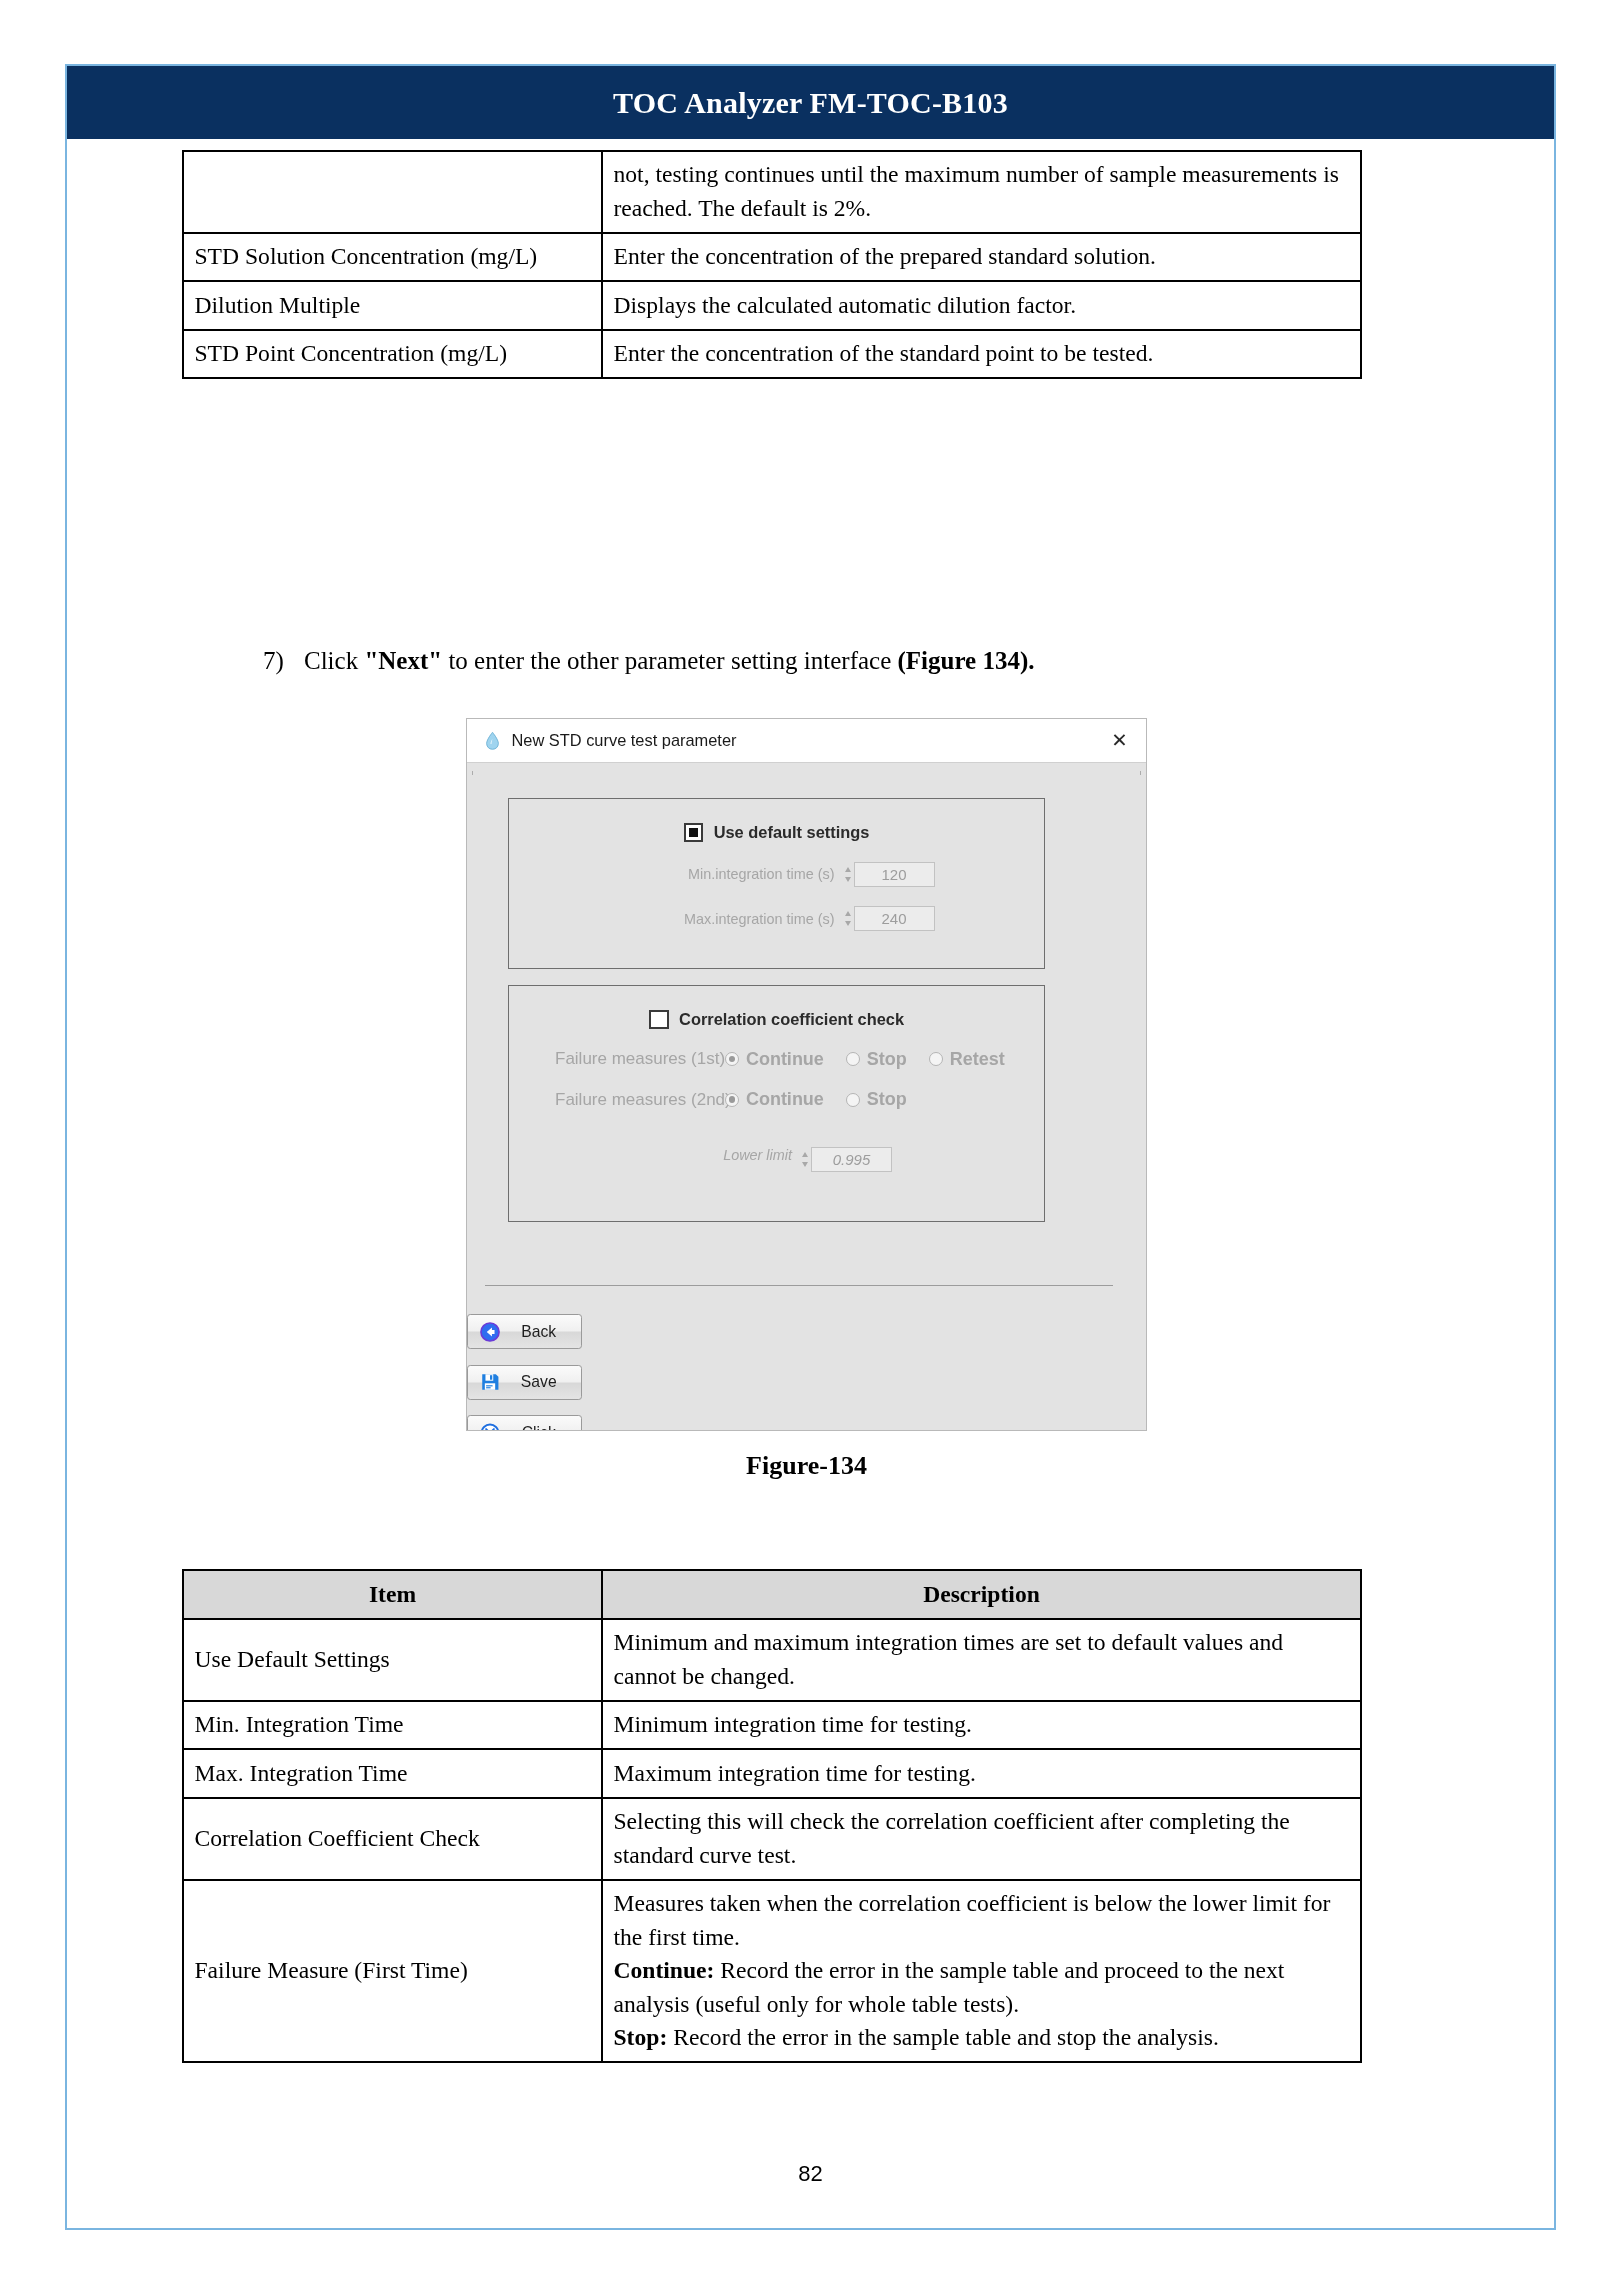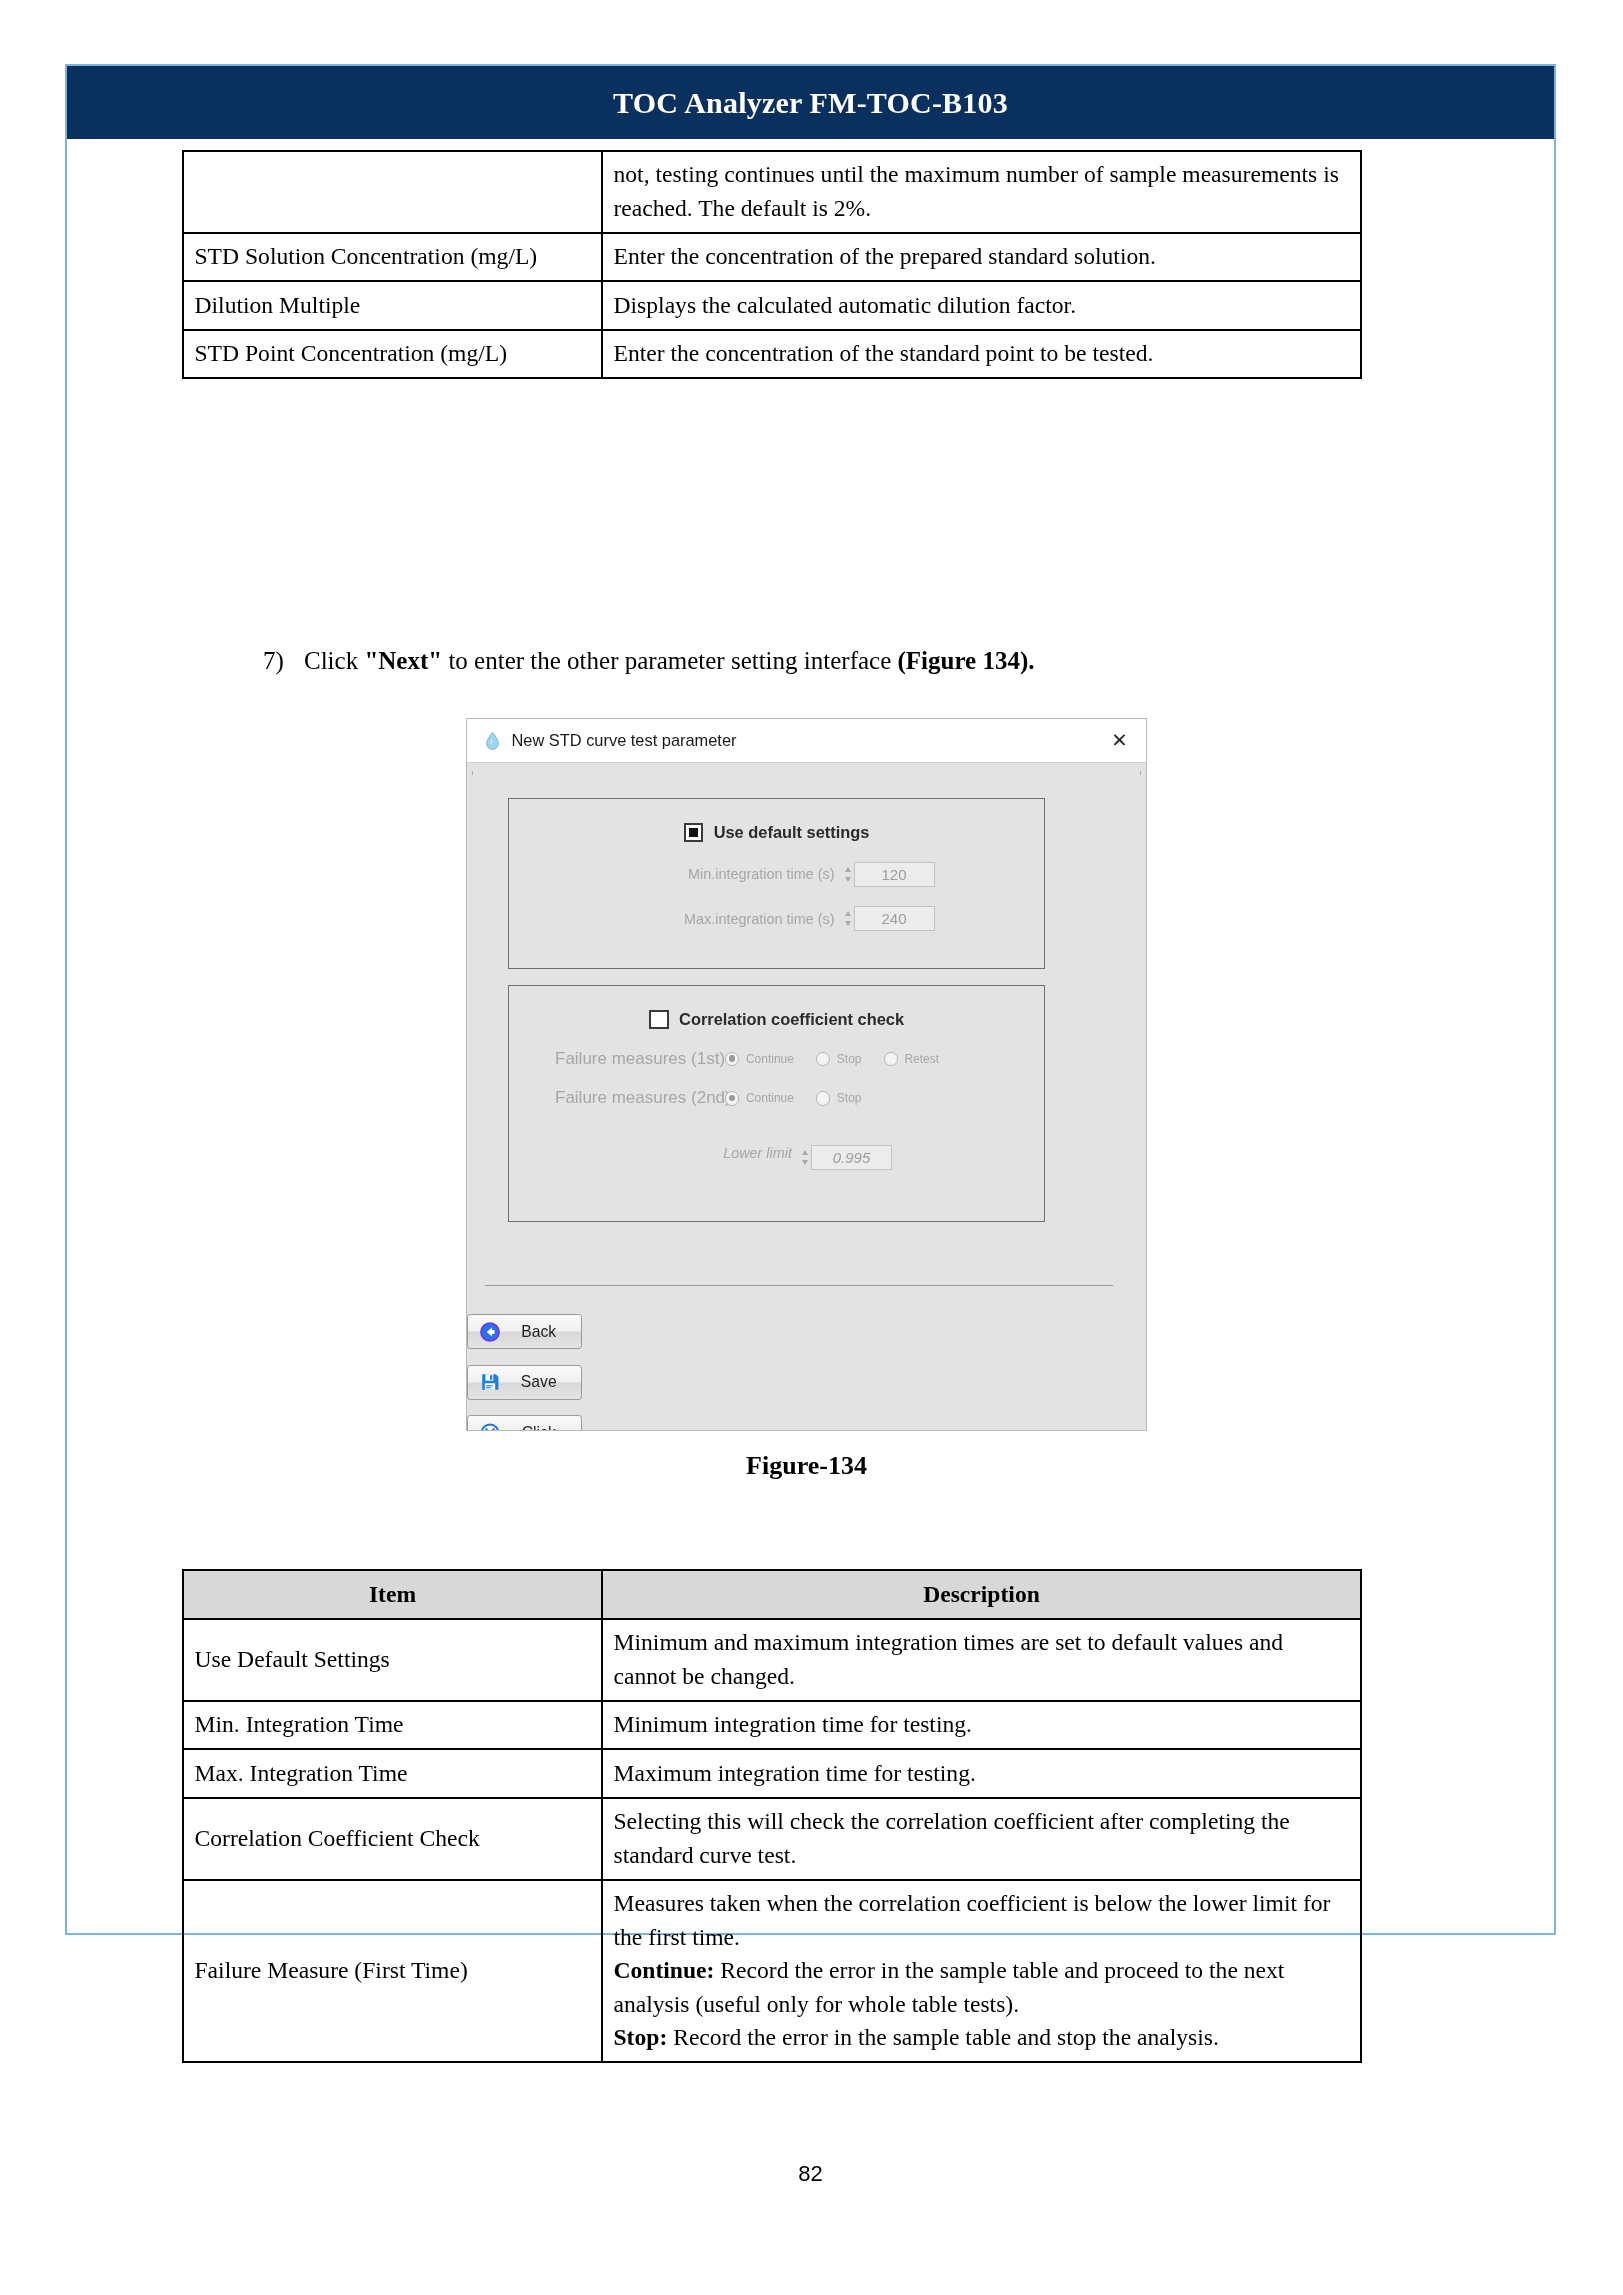--- a/index.html
+++ b/index.html
@@ -14,21 +14,21 @@
     font-family: "Liberation Serif", serif;
     -webkit-font-smoothing: antialiased;
   }
 
   
   #page-frame {
     position: absolute;
     left: 65px;
     top: 64px;
     width: 1491px;
-    height: 1871px;
+    height: 2166px;
     border: 2.6px solid #7ab5e0;
     box-sizing: border-box;
     background: #ffffff;
   }
 
   
   #header-bar {
     position: absolute;
     left: 0;
     top: 0;
@@ -276,22 +276,23 @@
   }
   .rb.selected::after {
     content: "";
     position: absolute;
     left: 2.6px; top: 2.6px;
     width: 6.5px; height: 6.5px;
     border-radius: 50%;
     background: #9a9a9a;
   }
   .radio-opt span {
-    font-size: 12px;
+    font-size: 18px;
     color: #a6a6a6;
+    font-weight: bold;
   }
 
   #lower-limit-row {
     display: flex;
     align-items: flex-start;
     justify-content: center;
     margin-top: 37px;
     font-style: italic;
   }
   #lower-limit-row .field-label { width: 131px; }

